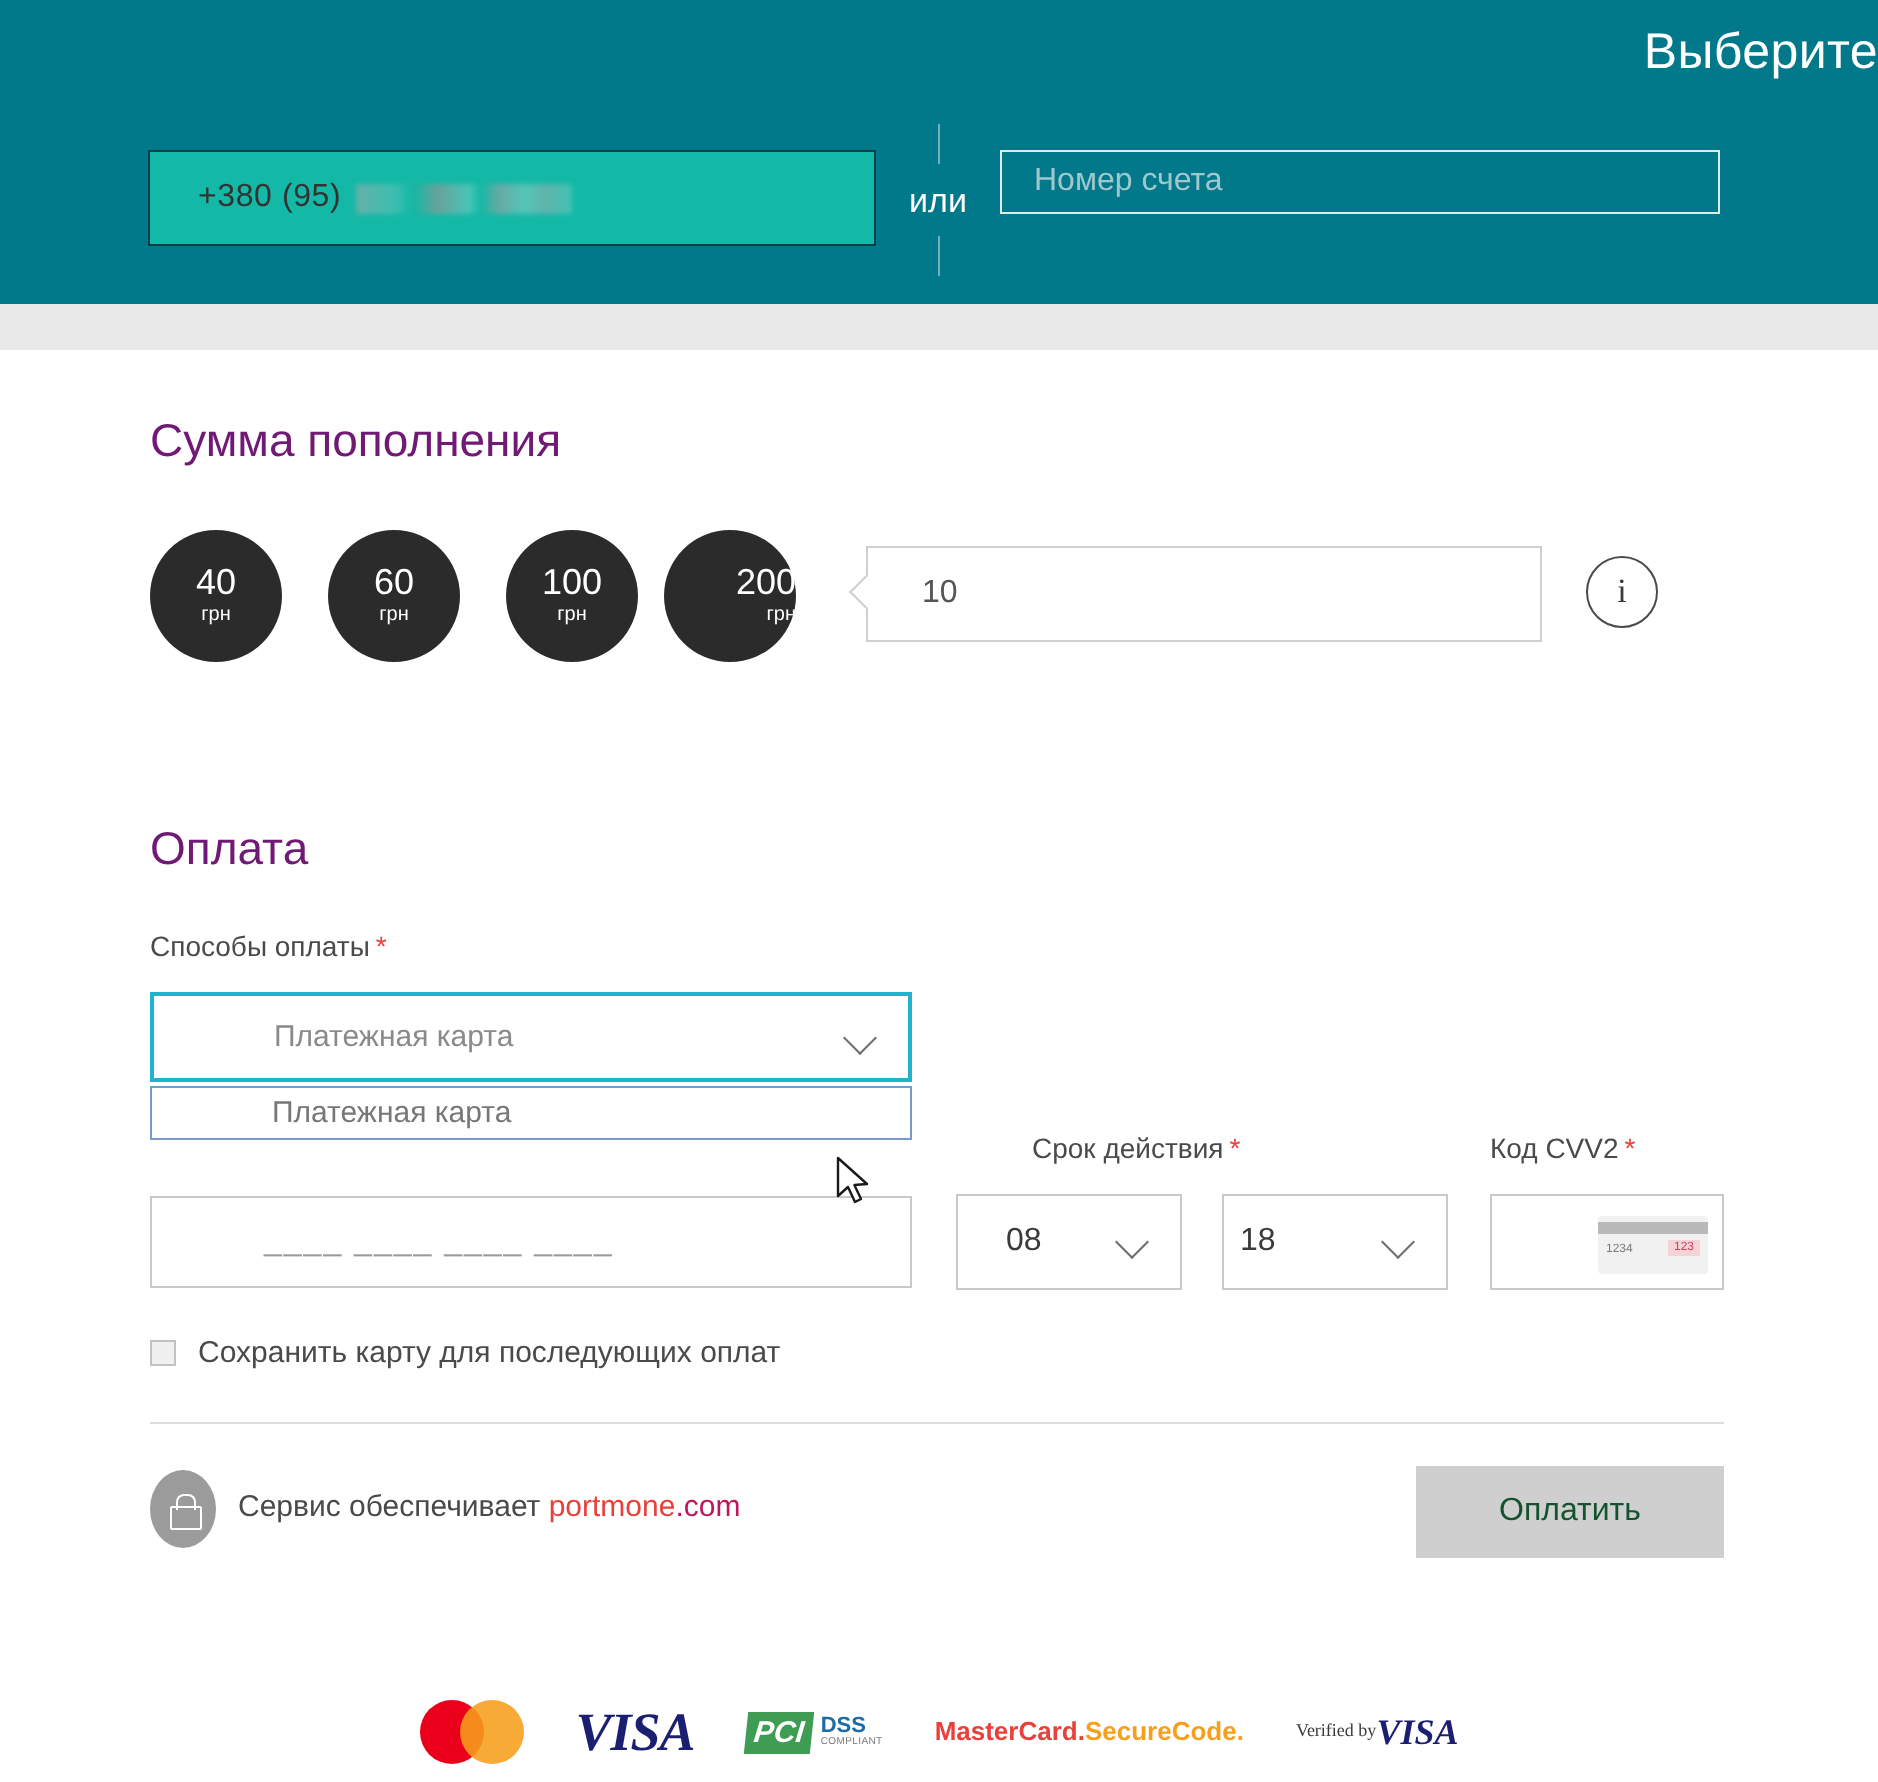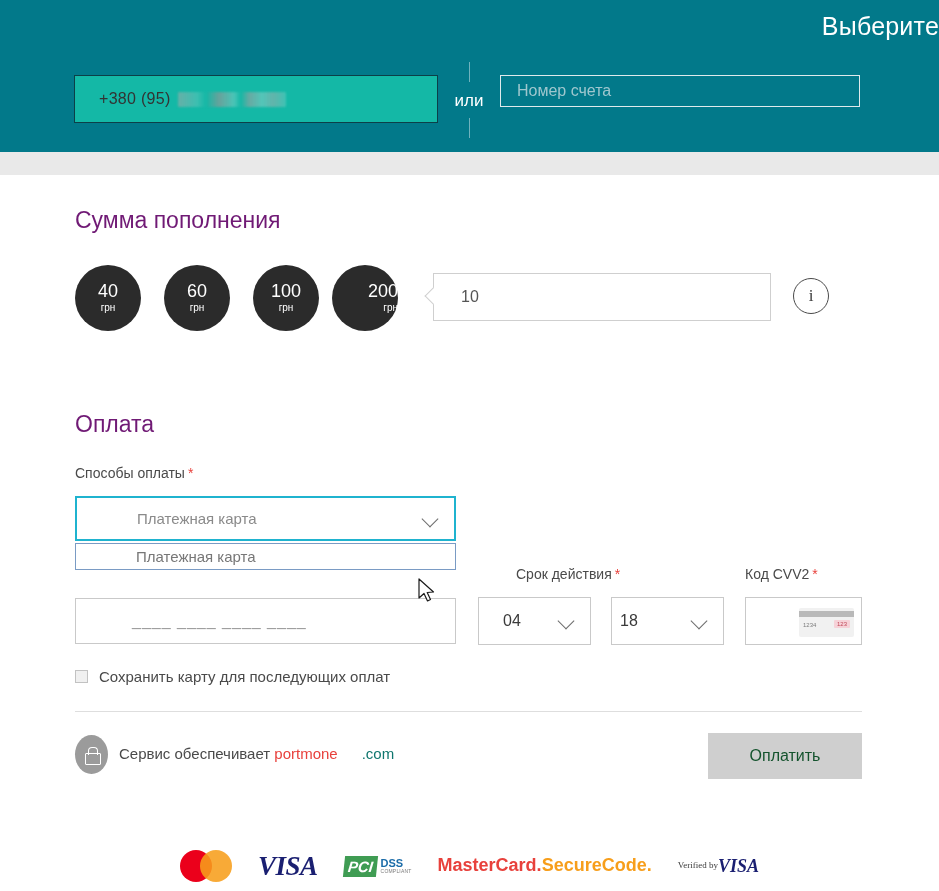--- a/index.html
+++ b/index.html
@@ -369,21 +369,21 @@
     border: 1.5px solid #ffffff;
     border-radius: 1px;
   }
   .service-text {
     position: absolute;
     left: 119px; top: 745px;
     font-size: 15px;
     color: #4a4a4a;
   }
   .brand-red { color: #e8413c; }
-  .brand-dom { color: #0f766e; margin-left: 24px; }
+  .brand-dom { color: #be185d; }
 
   .pay-button {
     position: absolute;
     left: 708px; top: 733px;
     width: 154px; height: 46px;
     background: #cfcfcf;
     color: #14532d;
     font-size: 16px;
     display: flex;
     align-items: center;
@@ -425,21 +425,21 @@
     color: #ffffff;
     font-weight: bold;
     font-style: italic;
     font-size: 15px;
     padding: 2px 4px;
     transform: skewX(-6deg);
   }
   .pci-right { margin-left: 4px; line-height: 1.05; }
   .pci-dss { color: #1b6ca8; font-weight: bold; font-size: 11px; }
   .pci-comp { color: #7a7a7a; font-size: 5px; letter-spacing: .2px; }
-  .securecode { line-height: 1.1; font-weight: bold; font-size: 18px; }
+  .securecode { line-height: 1.1; font-weight: bold; font-size: 13px; }
   .sc-top { color: #e8413c; }
   .sc-bot { color: #f79e1b; }
   .vbv { line-height: 1.05; text-align: center; }
   .vbv-top { font-size: 9px; color: #3a3a3a; font-family: "Liberation Serif", serif; }
   .vbv-bot {
     font-family: "Liberation Serif", serif;
     font-weight: bold; font-style: italic;
     font-size: 18px; color: #1a1f71;
   }
 
@@ -520,21 +520,21 @@
 </div>
 
 <div class="dropdown">
   <div class="dd-item">Платежная карта</div>
 </div>
 
 <div class="field-label lbl-expiry">
   <span>Срок действия</span><span class="req-star">*</span>
 </div>
 <div class="select-box exp-month">
-  <span class="sel-value">04</span>
+  <span class="sel-value">08</span>
   <span class="chev"></span>
 </div>
 <div class="select-box exp-year">
   <span class="sel-value">18</span>
   <span class="chev"></span>
 </div>
 
 <div class="field-label lbl-cvv">
   <span>Код CVV2</span><span class="req-star">*</span>
 </div>

